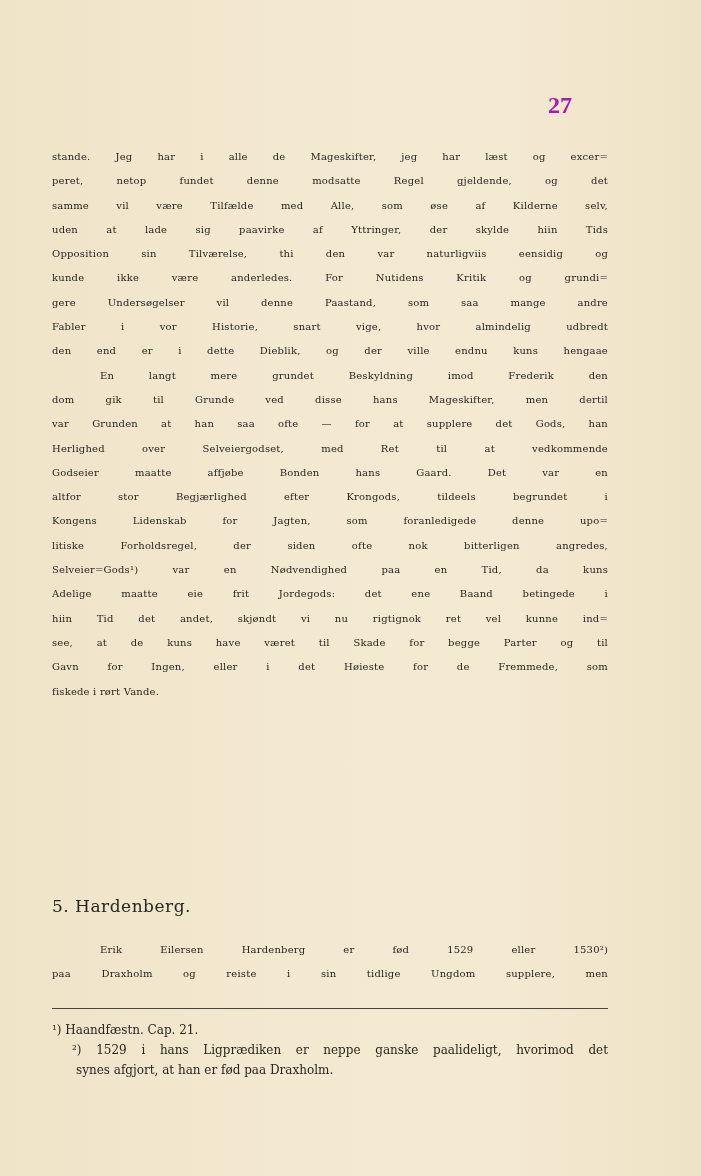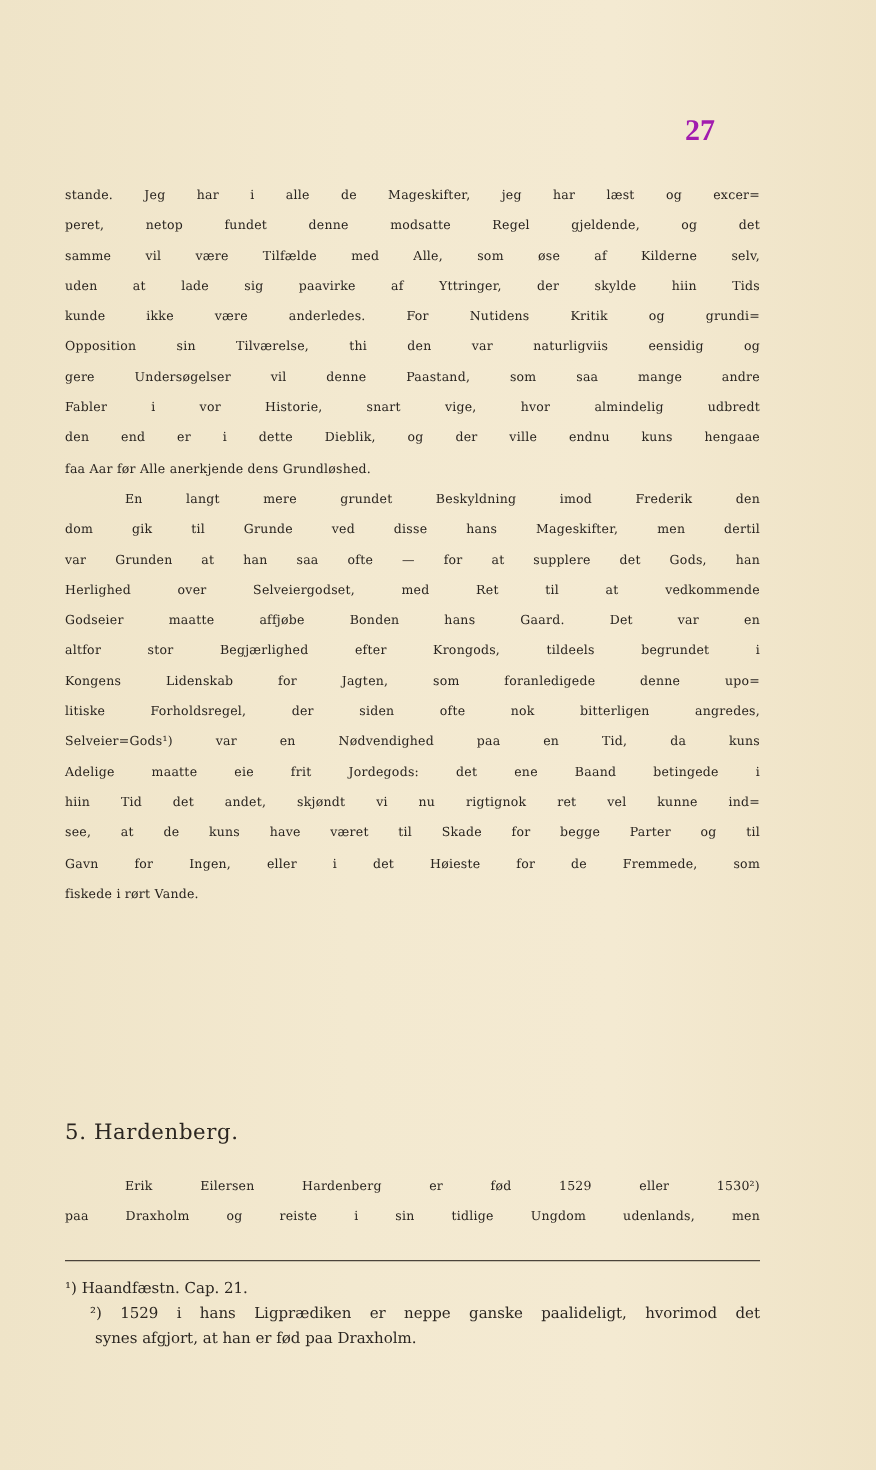--- a/index.html
+++ b/index.html
@@ -53,26 +53,25 @@
 </head>
 <body>
 
 <div class="page-number">27</div>
 
 <div class="text-block">
   <div class="line">stande. Jeg har i alle de Mageskifter, jeg har læst og excer=</div>
   <div class="line">peret, netop fundet denne modsatte Regel gjeldende, og det</div>
   <div class="line">samme vil være Tilfælde med Alle, som øse af Kilderne selv,</div>
   <div class="line">uden at lade sig paavirke af Yttringer, der skylde hiin Tids</div>
+  <div class="line">Opposition sin Tilværelse, thi den var naturligviis eensidig og</div>
   <div class="line">kunde ikke være anderledes. For Nutidens Kritik og grundi=</div>
-  <div class="line">Opposition sin Tilværelse, thi den var naturligviis eensidig og</div>
   <div class="line">gere Undersøgelser vil denne Paastand, som saa mange andre</div>
   <div class="line">Fabler i vor Historie, snart vige, hvor almindelig udbredt</div>
   <div class="line">den end er i dette Dieblik, og der ville endnu kuns hengaae</div>
-  <div class="line last">faa Aar før Alle anerkjende dens Grundløshed.</div>
 
   <div class="line indent">En langt mere grundet Beskyldning imod Frederik den</div>
   <div class="line">dom gik til Grunde ved disse hans Mageskifter, men dertil</div>
   <div class="line">var Grunden at han saa ofte — for at supplere det Gods, han</div>
   <div class="line">Herlighed over Selveiergodset, med Ret til at vedkommende</div>
   <div class="line">Godseier maatte affjøbe Bonden hans Gaard. Det var en</div>
   <div class="line">altfor stor Begjærlighed efter Krongods, tildeels begrundet i</div>
   <div class="line">Kongens Lidenskab for Jagten, som foranledigede denne upo=</div>
   <div class="line">litiske Forholdsregel, der siden ofte nok bitterligen angredes,</div>
   <div class="line">Selveier=Gods¹) var en Nødvendighed paa en Tid, da kuns</div>
@@ -80,21 +79,21 @@
   <div class="line">hiin Tid det andet, skjøndt vi nu rigtignok ret vel kunne ind=</div>
   <div class="line">see, at de kuns have været til Skade for begge Parter og til</div>
   <div class="line">Gavn for Ingen, eller i det Høieste for de Fremmede, som</div>
   <div class="line last">fiskede i rørt Vande.</div>
 </div>
 
 <div class="heading">5. Hardenberg.</div>
 
 <div class="para2">
   <div class="line indent">Erik Eilersen Hardenberg er fød 1529 eller 1530²)</div>
-  <div class="line">paa Draxholm og reiste i sin tidlige Ungdom udenlands, men</div>
+  <div class="line">paa Draxholm og reiste i sin tidlige Ungdom supplere, men</div>
 </div>
 
 <div class="rule"></div>
 
 <div class="footnotes">
   <div class="fn-line">
     <span>¹)</span>
     <span>Haandfæstn. Cap. 21.</span>
   </div>
   <div class="fn-line just">

